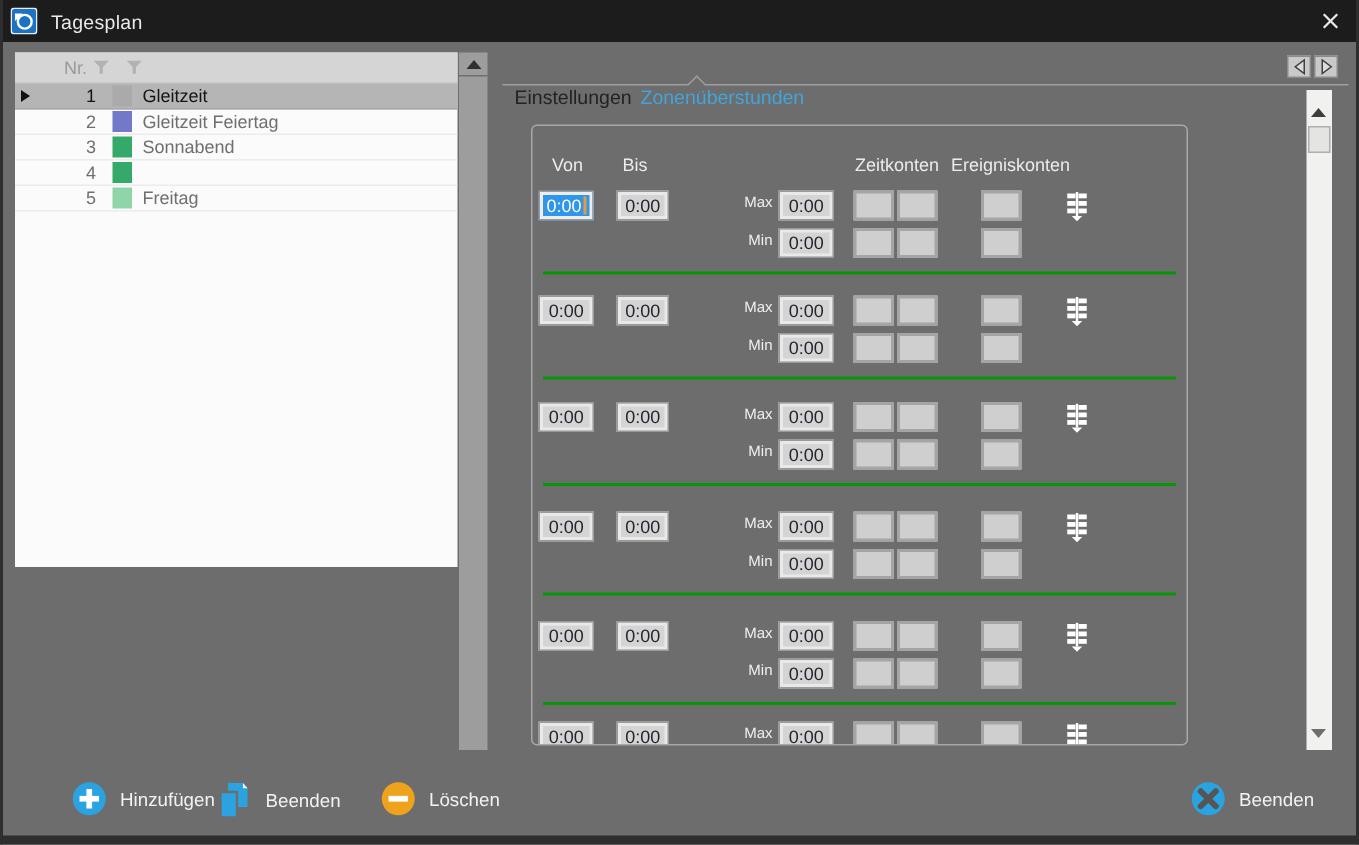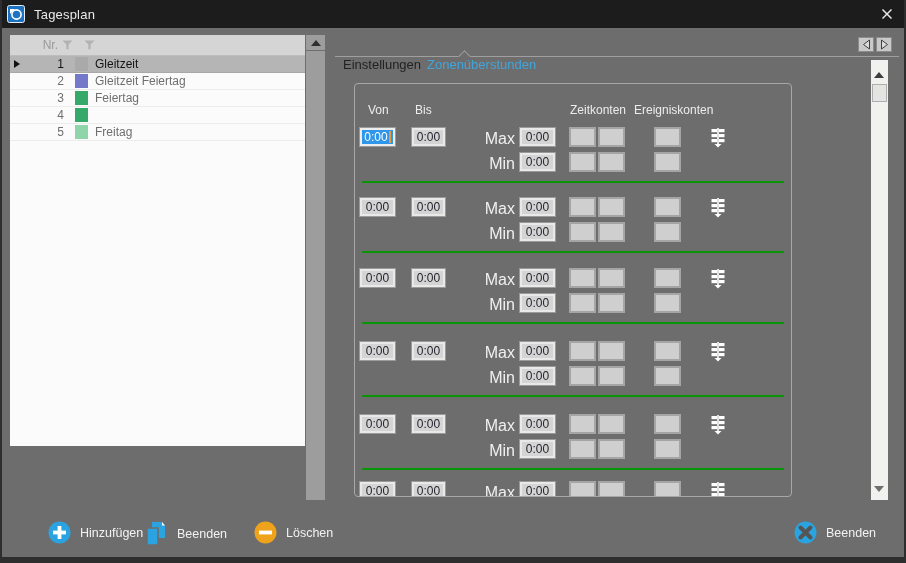--- a/index.html
+++ b/index.html
@@ -7,21 +7,21 @@
   body { font-family:"Liberation Sans", sans-serif; background:#6d6d6d; }
   .window { position:relative; width:906px; height:563px; background:#6d6d6d;
             border:2px solid #2e2e2e; border-top:none; border-bottom:6px solid #2e2e2e; overflow:hidden; }
   
   .titlebar { position:absolute; left:-2px; top:0; width:906px; height:28px; background:#1c1c1c;
               display:flex; align-items:center; }
   .appicon { width:18px; height:18px; margin-left:7px; }
   .title { color:#e9e9e9; font-size:13px; margin-left:9px; letter-spacing:.2px; }
   .closebtn { position:absolute; right:12px; top:7px; width:14px; height:14px; cursor:pointer; }
   
-  .table { position:absolute; left:8px; top:35px; width:295px; height:411px; background:#fbfbfb; }
+  .table { position:absolute; left:8px; top:35px; width:295px; height:343px; background:#fbfbfb; }
   .thead { display:flex; height:21px; background:#d5d5d5; border-bottom:1px solid #bdbdbd;
            color:#9a9a9a; font-size:12px; align-items:center; }
   .th-marker { width:14px; height:100%; }
   .th-nr { width:34px; text-align:right; }
   .th-funnel { width:18px; display:flex; justify-content:center; }
   .th-name { flex:1; padding-left:14px; border-left:1px solid #e3e3e3; height:100%; display:flex; align-items:center; }
   .th-funnel-r { width:26px; display:flex; justify-content:center; }
   .trow { display:flex; height:17px; align-items:stretch; border-bottom:1px solid #ececec;
           font-size:12px; color:#6f6f6f; cursor:default; }
   .trow.selected { background:#b5b5b5; color:#141414; border-bottom-color:#a8a8a8; }
@@ -48,21 +48,21 @@
   .zframe { position:absolute; left:352px; top:83px; width:438px; height:414px;
             border:1px solid #a8a8a8; border-radius:4px; overflow:hidden; }
   .zgroup { position:absolute; left:0; width:100%; height:76px; }
   .zcol-label { position:absolute; top:-24px; color:#ececec; font-size:12px; white-space:nowrap; }
   .inp { position:absolute; width:37px; height:20px; background:#d4d4d4; border:1px solid #9a9a9a;
          box-shadow:inset 0 0 0 2px #e9e9e9; display:flex; align-items:center; justify-content:center;
          font-size:12px; color:#24242e; cursor:text; }
   .inp.narrow { width:35px; }
   .inp.focus { background:#2f96ea; color:#fff; box-shadow:inset 0 0 0 2px #ededed; }
   .caret { width:2px; height:12px; background:#e89a3c; margin-left:1px; }
-  .mlabel { position:absolute; width:40px; text-align:right; color:#f0f0f0; font-size:16px; }
+  .mlabel { position:absolute; width:40px; text-align:right; color:#f0f0f0; font-size:10px; }
   .kbox { position:absolute; width:27px; height:20px; background:#cfcfcf; border:2px solid #a5a5a5; cursor:pointer; }
   .tree { position:absolute; width:16px; height:20px; cursor:pointer; }
   .gline { position:absolute; left:7px; top:54px; width:422px; height:2px; background:#089608; }
   
   .csb { position:absolute; left:869px; top:60px; width:17px; height:440px; background:#f1f1ef; }
   .csb-up { position:absolute; left:3px; top:12px; width:0; height:0; border-bottom:6px solid #3d3d3d;
             border-left:5px solid transparent; border-right:5px solid transparent; cursor:pointer; }
   .csb-thumb { position:absolute; left:1px; top:24px; width:15px; height:18px; background:#e4e4e2;
                border:1px solid #aeaeae; cursor:grab; }
   .csb-down { position:absolute; left:3px; bottom:8px; width:0; height:0; border-top:6px solid #6e6e6e;
@@ -123,21 +123,21 @@
           <div class="chip" style="background:#7478c8"></div>
         </div>
       <div class="td-name">Gleitzeit Feiertag</div>
     </div>
     <div class="trow">
       <div class="td-marker"></div>
       <div class="td-nr">3</div>
       <div class="td-chip">
           <div class="chip" style="background:#35a96a"></div>
         </div>
-      <div class="td-name">Feiertag</div>
+      <div class="td-name">Sonnabend</div>
     </div>
     <div class="trow">
       <div class="td-marker"></div>
       <div class="td-nr">4</div>
       <div class="td-chip">
           <div class="chip" style="background:#35a96a"></div>
         </div>
     </div>
     <div class="trow">
       <div class="td-marker"></div>

